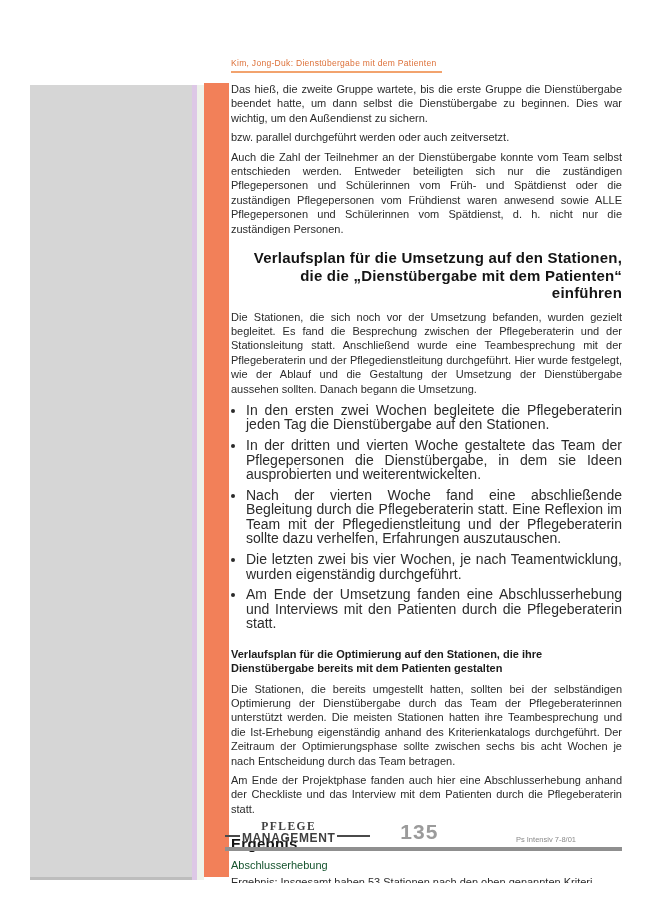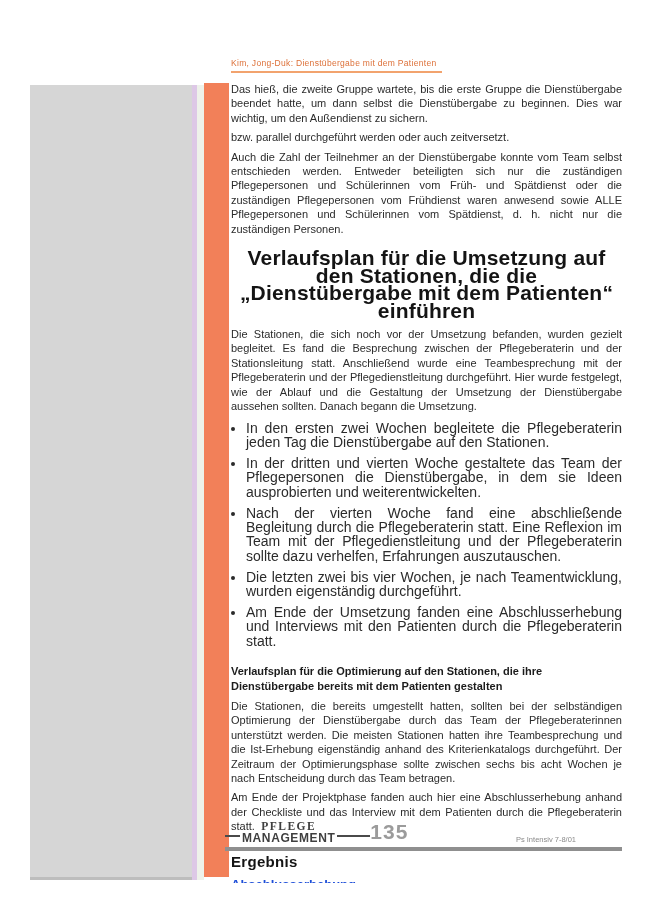--- a/index.html
+++ b/index.html
@@ -23,48 +23,48 @@
     display:inline-block;
     font-size:8.5px;letter-spacing:0.3px;
     color:#dd7038;
     border-bottom:2.5px solid #f2a36e;
     padding:0 6px 3px 0;
     margin-bottom:9px;
   }
   p{margin:0 0 5px 0;font-size:11px;line-height:14.4px;text-align:justify;}
   .sec1-heading{
     margin:13px 0 8px 0;
-    font-size:21px;line-height:17.5px;
+    font-size:15px;line-height:17.5px;
     font-weight:bold;color:#141414;letter-spacing:0.2px;
-    text-align:center;
+    text-align:right;
   }
   ul.bullets{margin:7px 0 0 0;padding:0 0 0 15px;list-style:disc outside;}
   ul.bullets li{font-size:14px;line-height:14.4px;text-align:justify;margin:0 0 6.5px 0;}
   .sec2-heading{
     margin:16px 0 6px 0;
     font-size:11px;line-height:14.4px;
     font-weight:bold;color:#1c1c1c;text-align:left;
   }
   .sec3-heading{
     margin:19px 0 7px 0;
     font-size:15px;font-weight:bold;color:#141414;letter-spacing:0.3px;
   }
-  .sec3-subheading{margin:0 0 4px 0;font-size:13px;color:#1d4ed8;font-weight:bold;}
+  .sec3-subheading{margin:0 0 4px 0;font-size:11px;color:#14532d;font-weight:normal;}
 
   
   .footer{position:absolute;left:225px;top:820px;width:397px;}
   .footer-row{display:flex;align-items:flex-end;}
   .logo-group{display:flex;align-items:center;color:#3f3f3f;}
   .logo-rule{height:2px;background:#4a4a4a;}
   .logo-rule.left{width:15px;margin-top:8px;}
   .logo-rule.right{width:33px;margin-top:8px;}
   .logo-stack{text-align:center;line-height:1;padding:0 2px;}
   .logo-top{font-family:"Liberation Serif", serif;font-weight:bold;font-size:11.5px;letter-spacing:1.5px;}
   .logo-bottom{font-family:Liberation Sans, sans-serif;font-weight:bold;font-size:12px;letter-spacing:0.6px;}
-  .page-number{font-size:21px;font-weight:bold;color:#9b9b9b;letter-spacing:1px;}
+  .page-number{margin-left:30px;font-size:21px;font-weight:bold;color:#9b9b9b;letter-spacing:1px;}
   .footer-spacer{flex:1;}
   .issue{font-size:7.5px;color:#8a8a8a;margin-right:46px;margin-top:2px;}
   .thick-rule{height:4px;background:#8f8f8f;margin-top:3px;}
 </style>
 </head>
 <body>
 
 <div class="page">
 
   <div class="gray-panel"></div>

